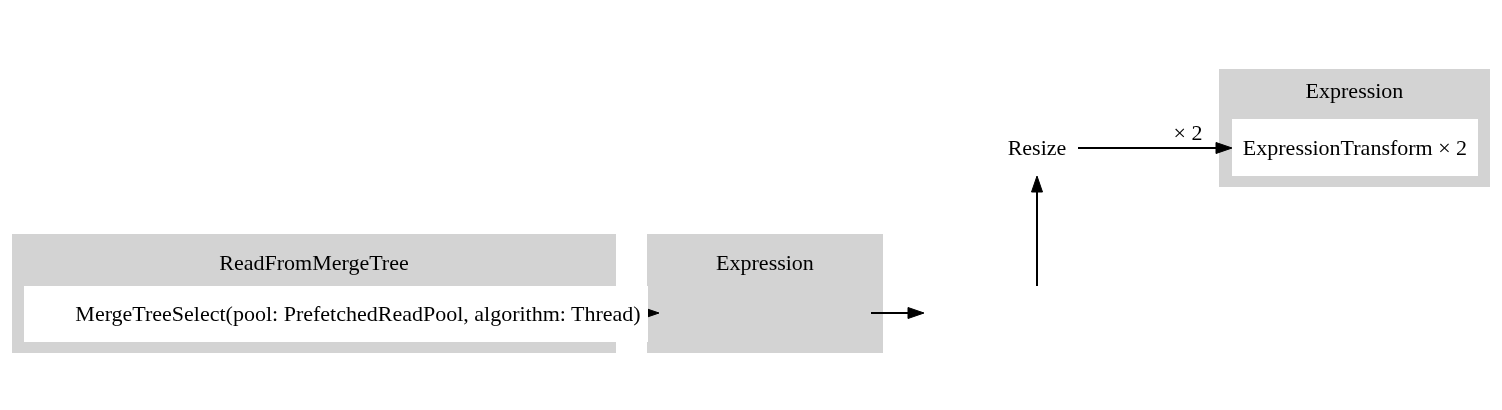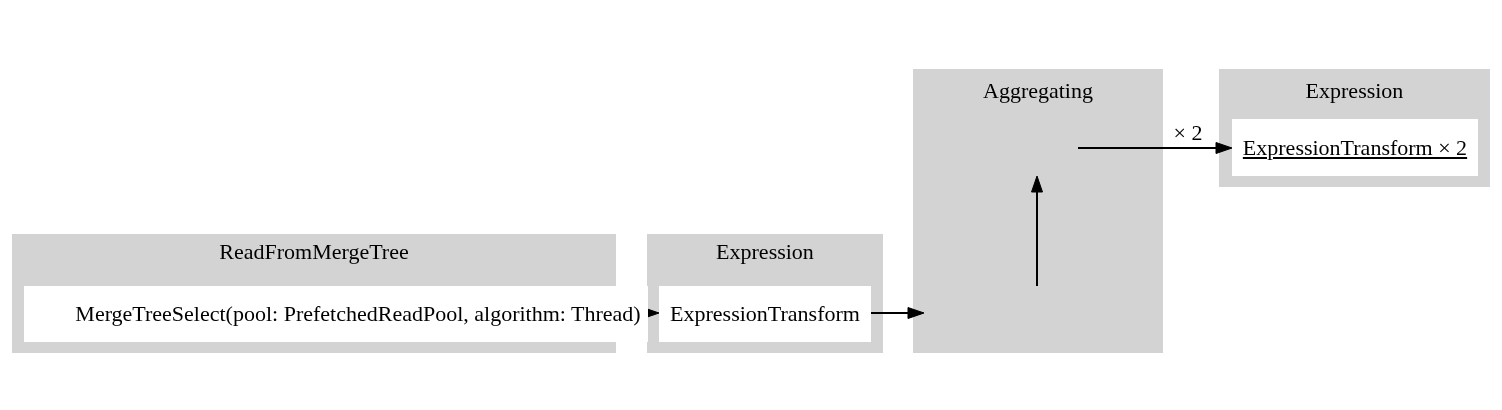--- a/index.html
+++ b/index.html
@@ -10,21 +10,21 @@
     background: var(--bg, #ffffff);
     font-family: "Liberation Serif", "DejaVu Serif", serif;
     color: var(--text, #000000);
     overflow: hidden;
   }
   .cluster { position: absolute; background: var(--cluster-fill, #d3d3d3); }
   .cluster-title {
     text-align: center;
     font-size: 22px;
     line-height: 26px;
-    padding-top: 5px;
+    padding-top: 16px;
     white-space: nowrap;
   }
   .cluster-title.low { padding-top: 9px; }
   .node {
     position: absolute;
     background: var(--node-fill, #ffffff);
     display: flex;
     align-items: center;
     justify-content: center;
     font-size: 22px;
@@ -33,21 +33,21 @@
   
   #cluster-read        { left: 12px;   top: 234px; width: 604px; height: 119px; }
   #cluster-expression1 { left: 647px;  top: 234px; width: 236px; height: 119px; }
   #cluster-aggregating { left: 913px;  top: 69px;  width: 250px; height: 284px; }
   #cluster-expression2 { left: 1219px; top: 69px;  width: 271px; height: 118px; }
   
   #node-mergetreeselect        { left: 24px;   top: 286px; width: 580px; height: 56px; padding-left: 44px; }
   #node-expressiontransform    { left: 659px;  top: 286px; width: 212px; height: 56px; }
   #node-aggregatingtransform   { left: 925px;  top: 286px; width: 225px; height: 56px; }
   #node-resize                 { left: 996px;  top: 119px; width: 82px;  height: 57px; }
-  #node-expressiontransform-x2 { left: 1232px; top: 119px; width: 246px; height: 57px; text-decoration: underline; }
+  #node-expressiontransform-x2 { left: 1232px; top: 119px; width: 246px; height: 57px; }
   svg.edges { position: absolute; left: 0; top: 0; pointer-events: none; }
   svg.edges line    { stroke: var(--edge, #000000); stroke-width: 2px; }
   svg.edges polygon { fill: var(--edge, #000000); stroke: var(--edge, #000000); }
   .edge-label {
     position: absolute;
     left: 1156px; top: 120px; width: 64px;
     text-align: center;
     font-size: 22px;
     line-height: 26px;
     white-space: nowrap;
@@ -59,23 +59,20 @@
 <div class="canvas">
 
   <div class="cluster" id="cluster-read">
     <div class="cluster-title">ReadFromMergeTree</div>
   </div>
 
   <div class="cluster" id="cluster-expression1">
     <div class="cluster-title">Expression</div>
   </div>
 
-  <div class="cluster" id="cluster-aggregating">
-    <div class="cluster-title low">Aggregating</div>
-  </div>
 
   <div class="cluster" id="cluster-expression2">
     <div class="cluster-title low">Expression</div>
   </div>
 
   <svg class="edges" width="1502" height="410" aria-hidden="true">
     <g>
       <line x1="604" y1="313" x2="644" y2="313"></line>
       <polygon points="659,313 643,307.5 643,318.5"></polygon>
     </g>
@@ -87,18 +84,18 @@
       <line x1="1037" y1="286" x2="1037" y2="191"></line>
       <polygon points="1037,176 1031.5,192 1042.5,192"></polygon>
     </g>
     <g>
       <line x1="1078" y1="148" x2="1216" y2="148"></line>
       <polygon points="1232,148 1216,142.5 1216,153.5"></polygon>
     </g>
   </svg>
 
   <div class="node" id="node-mergetreeselect">MergeTreeSelect(pool: PrefetchedReadPool, algorithm: Thread)</div>
-  <div class="node" id="node-expressiontransform">ExpressionTransform</div>
+  <div class="node" id="node-resize">Resize</div>
   <div class="node" id="node-expressiontransform-x2">ExpressionTransform × 2</div>
 
   <div class="edge-label">× 2</div>
 
 </div>
 
 </body></html>

